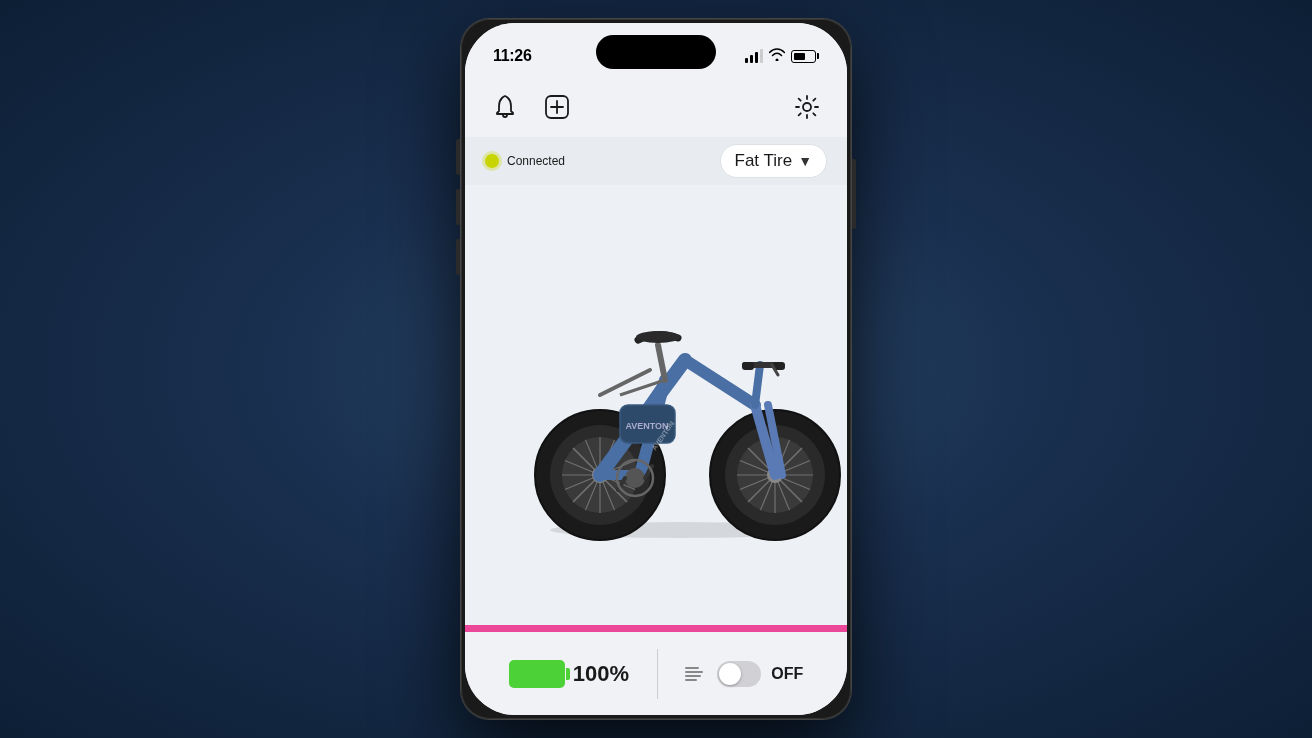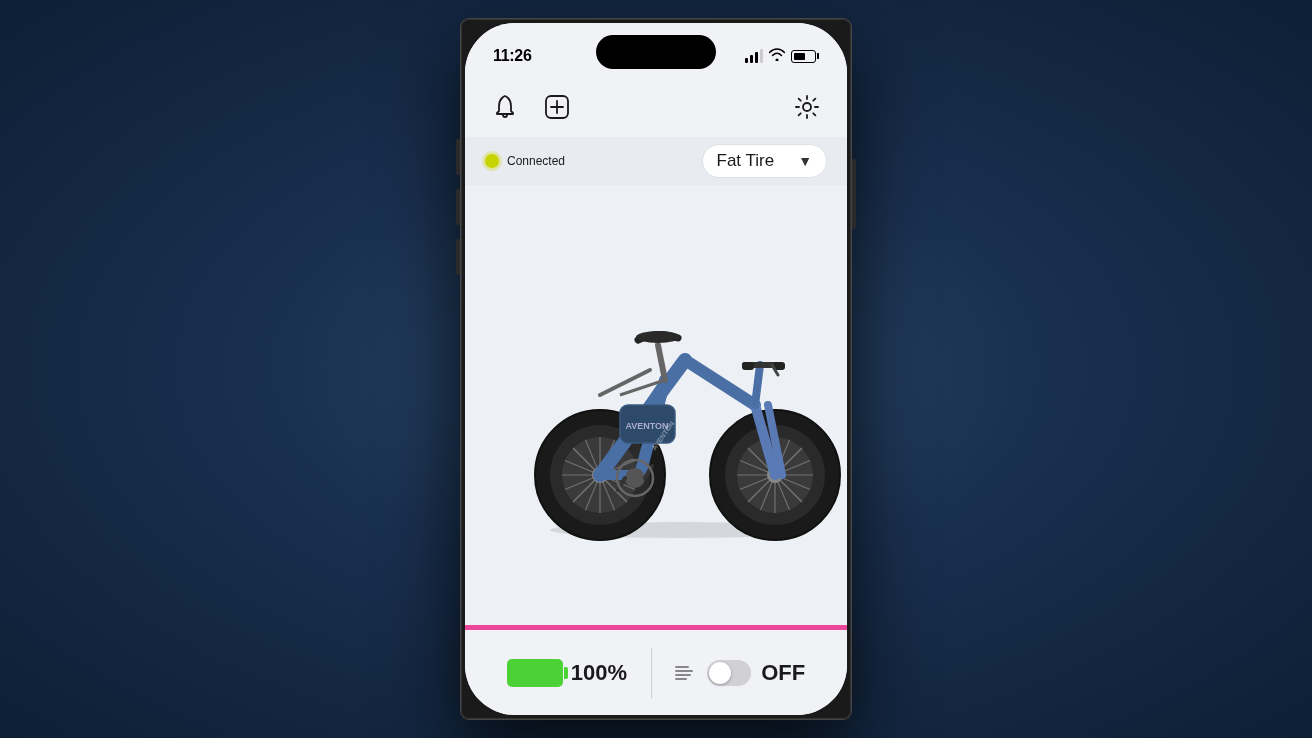--- a/index.html
+++ b/index.html
@@ -12,21 +12,21 @@
       align-items: center;
       justify-content: center;
       font-family: -apple-system, BlinkMacSystemFont, 'SF Pro Display', 'Helvetica Neue', Arial, sans-serif;
       overflow: hidden;
     }
 
     .phone-frame {
       width: 390px;
       height: 700px;
       background: #1a1a1a;
-      border-radius: 8px;
+      border-radius: 29px;
       padding: 4px;
       box-shadow:
         0 0 0 1px #444,
         0 30px 80px rgba(0,0,0,0.8),
         inset 0 0 0 1px #333;
       position: relative;
     }
 
     .phone-screen {
       width: 100%;
@@ -203,21 +203,21 @@
 
     .status-text {
       font-size: 12px;
       font-weight: 500;
       color: #1a1a1a;
     }
 
     .bike-selector {
       display: flex;
       align-items: center;
-      gap: 24px;
+      gap: 6px;
       background: #fff;
       border-radius: 20px;
       padding: 6px 14px;
       border: 1px solid #dde0e4;
       cursor: pointer;
     }
 
     .bike-selector-text {
       font-size: 17px;
       font-weight: 500;
@@ -250,21 +250,21 @@
 
     
     .bottom-stats {
       height: 90px;
       background: #f0f2f5;
       display: flex;
       align-items: center;
       justify-content: space-around;
       padding: 0 30px;
       flex-shrink: 0;
-      border-top: 5px solid #ec4899;
+      border-top: 7px solid #ec4899;
     }
 
     .stat-item {
       display: flex;
       align-items: center;
       gap: 12px;
     }
 
     .battery-display {
       display: flex;
@@ -324,21 +324,21 @@
       width: 22px;
       height: 22px;
       background: #fff;
       border-radius: 50%;
       position: absolute;
       left: 2px;
       box-shadow: 0 1px 3px rgba(0,0,0,0.3);
     }
 
     .toggle-label {
-      font-size: 22px;
+      font-size: 16px;
       font-weight: 700;
       color: #1a1a1a;
     }
 
     
     .fan-lines {
       display: flex;
       flex-direction: column;
       gap: 2px;
       margin-right: 4px;

